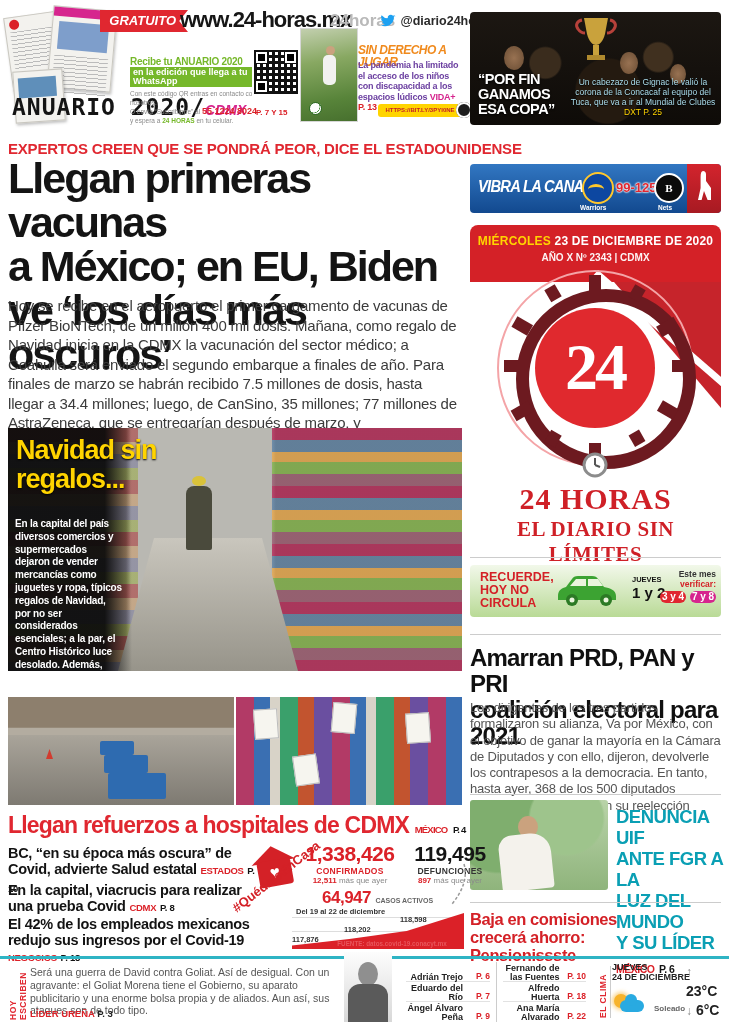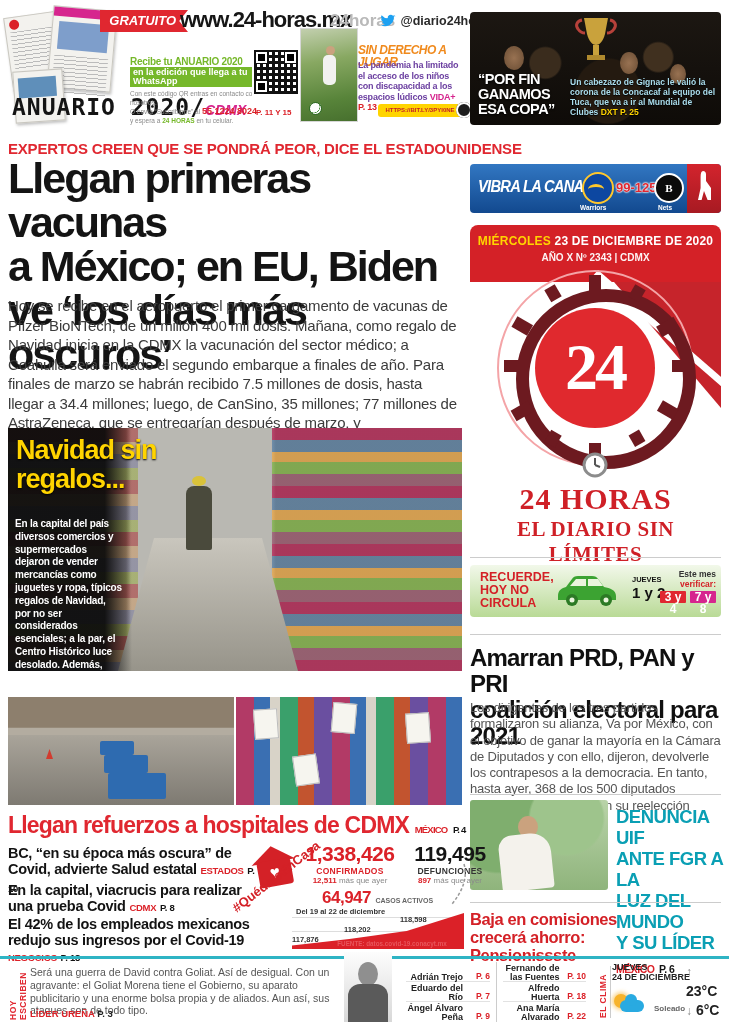--- a/index.html
+++ b/index.html
@@ -43,21 +43,21 @@
   .hand{position:absolute;right:-10px;top:-2px;width:16px;height:16px;border-radius:50%;background:#1d1d1d;
         box-shadow:inset 0 0 0 2px #fff;}
   .copa{left:470px;top:12px;width:251px;height:113px;background:
         radial-gradient(circle at 30% 45%,#3a2c1d 0 8%,transparent 9%),
         radial-gradient(circle at 75% 40%,#40301f 0 7%,transparent 8%),
         radial-gradient(circle at 55% 70%,#241a10 0 20%,transparent 21%),
         linear-gradient(#1c1712,#0e0b08);border-radius:4px;overflow:hidden;}
   .copa-quote{position:absolute;left:8px;bottom:8px;width:88px;color:#fff;font-weight:bold;
               font-size:14.5px;line-height:15px;letter-spacing:-.5px;text-shadow:0 1px 2px #000;}
   .copa-body{position:absolute;left:100px;bottom:8px;width:146px;color:#a9dcec;font-size:8.5px;
-             line-height:10px;font-weight:bold;text-shadow:0 1px 1px #000;}
+             line-height:10px;font-weight:normal;text-shadow:0 1px 1px #000;text-align:center;}
   .copa-tag{color:#ffd400;}
   .face{position:absolute;border-radius:50%;background:radial-gradient(#b98a63,#7d5a3c);opacity:.8;}
   
   .kicker{left:8px;top:140px;font-size:15px;font-weight:bold;color:#e02730;letter-spacing:-.2px;}
   .headline{left:8px;top:156px;width:462px;font-size:43px;line-height:44px;font-weight:bold;
             color:#141414;letter-spacing:-2px;}
   .leadbody{left:8px;top:296px;width:452px;font-size:15px;line-height:19.5px;color:#3b3b3b;letter-spacing:-.2px;}
   .leadtag{left:8px;top:434px;font-size:14px;font-weight:bold;}
   .pageref{color:#141414;font-weight:bold;}
   
@@ -91,22 +91,22 @@
   .mast-slogan{left:470px;top:517px;width:251px;text-align:center;color:#cf2027;font-weight:bold;font-size:21px;letter-spacing:.5px;}
   .divider{height:1px;background:#ccc;left:470px;width:251px;}
   
   .nocirc{left:470px;top:565px;width:251px;height:52px;border-radius:4px;
           background:linear-gradient(#f2f8ea,#b9da96);}
   .nc-title{position:absolute;left:10px;top:6px;color:#d42127;font-weight:bold;font-size:12.5px;line-height:13px;}
   .nc-day{position:absolute;left:162px;top:10px;font-size:7.5px;font-weight:bold;color:#111;}
   .nc-plates{position:absolute;left:162px;top:19px;font-size:15px;font-weight:bold;color:#111;}
   .nc-verify{position:absolute;left:190px;top:5px;width:56px;text-align:right;font-size:8.5px;line-height:9.5px;color:#333;font-weight:bold;}
   .nc-verify .v2{color:#d42127;}
-  .chip{position:absolute;top:26px;width:26px;height:12px;border-radius:1px;color:#fff;
-        font-size:12px;font-weight:bold;text-align:center;line-height:12px;}
+  .chip{position:absolute;top:26px;width:26px;height:12px;border-radius:6px;color:#fff;
+        font-size:10px;font-weight:bold;text-align:center;line-height:12px;}
   
   .coal-h{left:470px;top:645px;width:258px;font-size:24px;line-height:26px;font-weight:bold;
           color:#101010;letter-spacing:-.8px;}
   .coal-b{left:470px;top:700px;width:254px;font-size:13px;line-height:16.3px;color:#555;letter-spacing:-.2px;}
   .minitag{font-size:10.5px;font-weight:bold;color:#db2128;}
   .minipage{font-size:10.5px;font-weight:bold;color:#141414;}
   .uif-photo{left:470px;top:800px;width:138px;height:90px;border-radius:3px;overflow:hidden;
              background:radial-gradient(circle at 70% 20%,#9ec48c 0 30%,transparent 32%),
              radial-gradient(circle at 20% 30%,#7fae6e 0 35%,transparent 37%),
              linear-gradient(#b9d3a8,#8fb47c);}
@@ -198,21 +198,21 @@
       <div style="position:absolute;left:0;top:0;width:100%;height:9px;background:#d6258e;"></div>
       <div style="position:absolute;left:6px;top:14px;width:50px;height:28px;background:#7e9ecb;"></div>
       <div class="ln" style="top:48px;"></div>
       </div>
     <div class="pg" style="left:8px;top:62px;width:48px;height:50px;transform:rotate(-4deg);">
       <div style="position:absolute;left:4px;top:6px;width:38px;height:20px;background:#5f8fba;"></div>
       </div>
   </div>
   <div class="abs" style="left:12px;top:94px;font-family:'DejaVu Sans Mono',monospace;">
     <span style="font-size:23px;font-weight:bold;color:#141414;letter-spacing:1px;">ANUARIO 2020/</span><span class="magenta" style="font-size:14px;font-weight:bold;font-style:italic;font-family:'Liberation Sans',sans-serif;">CDMX</span>
-    <span class="red b" style="font-size:8px;font-family:'Liberation Sans',sans-serif;">P. 11 Y 15</span>
+    <span class="red b" style="font-size:8px;font-family:'Liberation Sans',sans-serif;">P. 7 Y 15</span>
   </div>
   <div class="abs ribbon"><span>GRATUITO</span></div>
   <div class="abs siteurl">www.24-horas.mx</div>
   <div class="abs brandsuffix">24horas</div>
   <div class="abs" style="left:380px;top:11px;">
     <svg width="16" height="16" viewBox="0 0 24 24" style="vertical-align:middle;">
         <path fill="#1da1f2" d="M23 5c-.8.4-1.7.6-2.6.8A4.5 4.5 0 0 0 22.4 3c-.9.5-1.9.9-2.9 1.1A4.5 4.5 0 0 0 11.7 8 12.8 12.8 0 0 1 2.4 3.3 4.5 4.5 0 0 0 3.8 9.3c-.7 0-1.4-.2-2-.5v.1c0 2.2 1.5 4 3.6 4.4-.4.1-.8.2-1.2.2-.3 0-.6 0-.9-.1.6 1.8 2.3 3.1 4.2 3.2A9 9 0 0 1 1 18.4 12.7 12.7 0 0 0 7.9 20c8.3 0 12.8-6.9 12.8-12.8v-.6c.9-.6 1.6-1.4 2.3-2.3z"></path>
       </svg>
     <span class="twit" style="position:static;">@diario24horas</span>
   </div>

